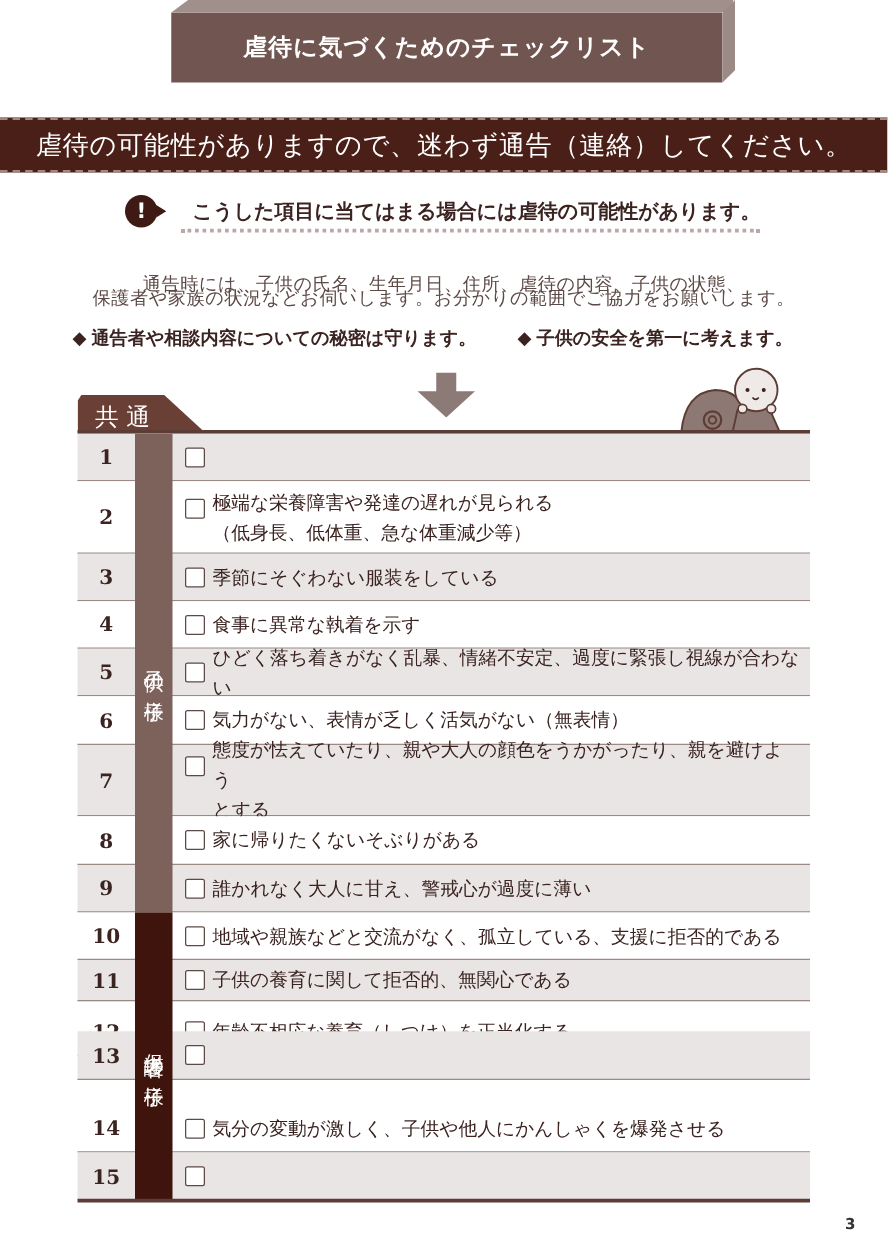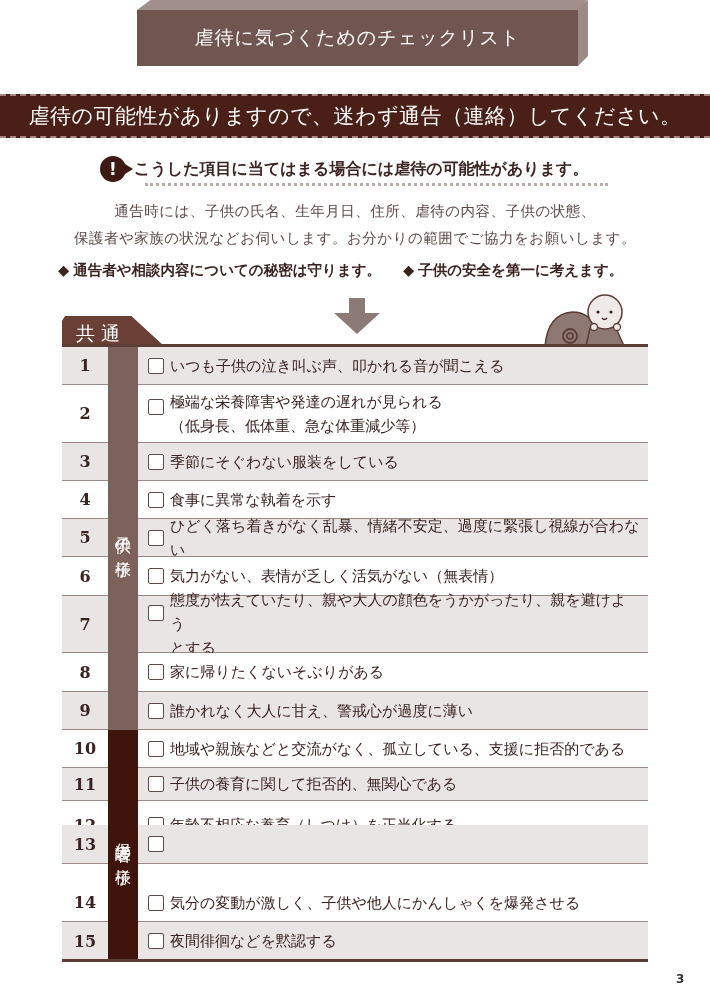--- a/index.html
+++ b/index.html
@@ -11,21 +11,21 @@
   }
   .title-box-shadow {
     position: absolute; left: 137px; top: 0; width: 450px; height: 10px;
     background: #a08f8a;
     clip-path: polygon(3% 0, 100% 0, 99% 100%, 0 100%);
   }
   .title-box {
     position: absolute; left: 137px; top: 10px; width: 441px; height: 56px;
     background: #705550;
     color: #fff; font-size: 19px; letter-spacing: 1px;
-    display: flex; align-items: center; justify-content: center;
+    display: flex; align-items: center; justify-content: center; font-weight: bold;
   }
   .title-side {
     position: absolute; left: 578px; top: 0; width: 10px; height: 66px;
     background: #9c8a86;
     clip-path: polygon(0 15%, 100% 0, 100% 85%, 0 100%);
   }
   .banner {
     position: absolute; left: 0; top: 94px; width: 710px; height: 44px;
     background: #4a1f17;
     border-top: 2px dashed #a58680; border-bottom: 2px dashed #a58680;
@@ -40,35 +40,35 @@
   .excl {
     width: 26px; height: 26px; border-radius: 50%; background: #3f1a14;
     color: #fff; font-weight: bold; font-size: 17px;
     display: flex; align-items: center; justify-content: center; position: relative;
   }
   .excl::after {
     content: ""; position: absolute; right: -7px; top: 8px;
     border-left: 8px solid #3f1a14; border-top: 5px solid transparent; border-bottom: 5px solid transparent;
   }
   .notice-text {
-    margin-left: 8px; font-size: 16px; font-weight: bold; color: #3a2320;
+    margin-left: 28px; font-size: 16px; font-weight: bold; color: #3a2320;
   }
   .dotted {
     position: absolute; left: 145px; top: 183px; width: 463px; height: 0;
     border-top: 3px dotted #b7aba8;
   }
   .desc {
     position: absolute; left: 40px; width: 630px; text-align: center;
     font-size: 14.5px; color: #5c4a47; letter-spacing: 0.5px;
   }
-  .desc1 { top: 202px; }
+  .desc1 { top: 218px; }
   .desc2 { top: 229px; }
   .promises {
     position: absolute; left: 58px; top: 261px; width: 610px;
-    display: flex; gap: 22px; font-size: 14.5px; font-weight: bold; color: #3a2320;
+    display: flex; gap: 33px; font-size: 14.5px; font-weight: bold; color: #3a2320;
   }
   .promise .diamond { margin-right: 4px; }
   .down-arrow {
     position: absolute; left: 334px; top: 298px; width: 46px; height: 36px;
   }
   .tab {
     position: absolute; left: 62px; top: 316px; width: 102px; height: 30px;
     background: #6a4036;
     clip-path: polygon(0 16%, 3% 0, 68% 0, 100% 100%, 0 100%);
     color: #fff; font-size: 19px; letter-spacing: 6px;
@@ -165,21 +165,20 @@
 </svg>
 
 <div class="table-top-line"></div>
 
 <div class="table">
 
   <div class="row shaded" style="top:0;height:38px">
     <div class="num">1</div>
     <div class="item single">
       <span class="checkbox"></span>
-      <span>いつも子供の泣き叫ぶ声、叩かれる音が聞こえる</span>
     </div>
   </div>
 
   <div class="row white" style="top:38px;height:58px">
     <div class="num">2</div>
     <div class="item">
       <span class="checkbox" style="margin-top:14px"></span>
       <span><span>極端な栄養障害や発達の遅れが見られる</span><br><span>（低身長、低体重、急な体重減少等）</span></span>
     </div>
   </div>
@@ -276,21 +275,20 @@
     <div class="item single">
       <span class="checkbox"></span>
       <span>気分の変動が激しく、子供や他人にかんしゃくを爆発させる</span>
     </div>
   </div>
 
   <div class="row shaded" style="top:575px;height:38px;border-bottom:none">
     <div class="num">15</div>
     <div class="item single">
       <span class="checkbox"></span>
-      <span>夜間徘徊などを黙認する</span>
     </div>
   </div>
 
   <div class="cat cat-child">子供の様子</div>
   <div class="cat cat-parent">保護者の様子</div>
 </div>
 
 <div class="table-bottom-line"></div>
 
 <div class="page-num">3</div>

